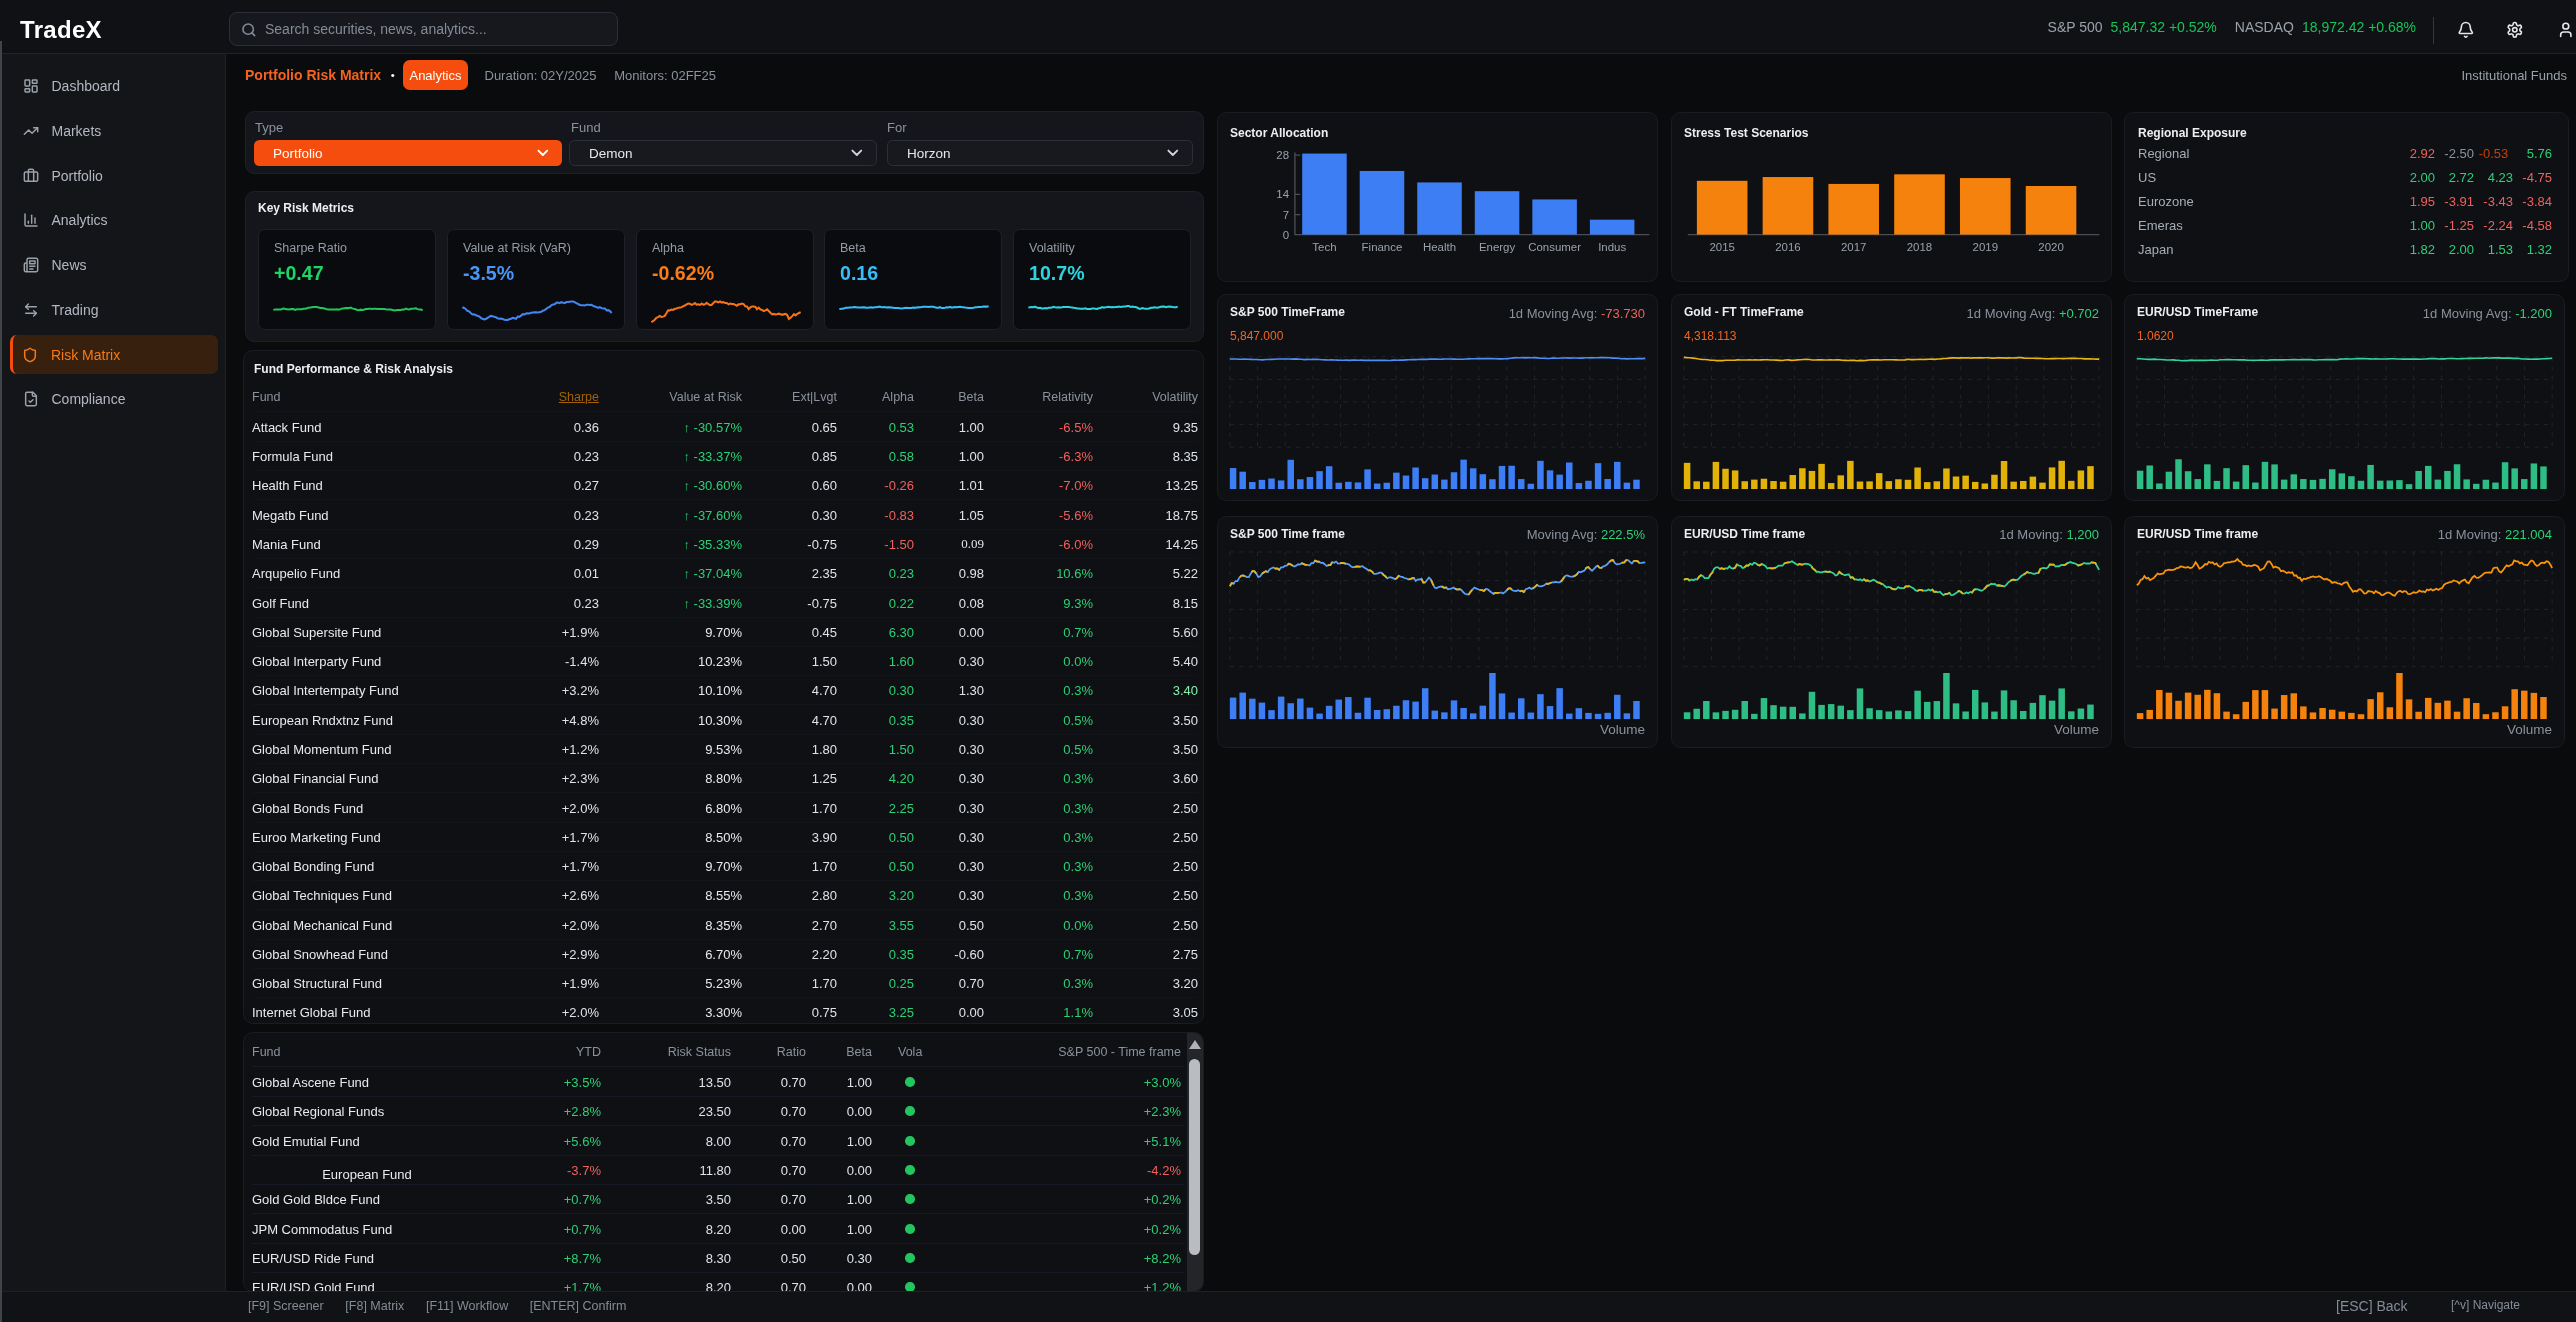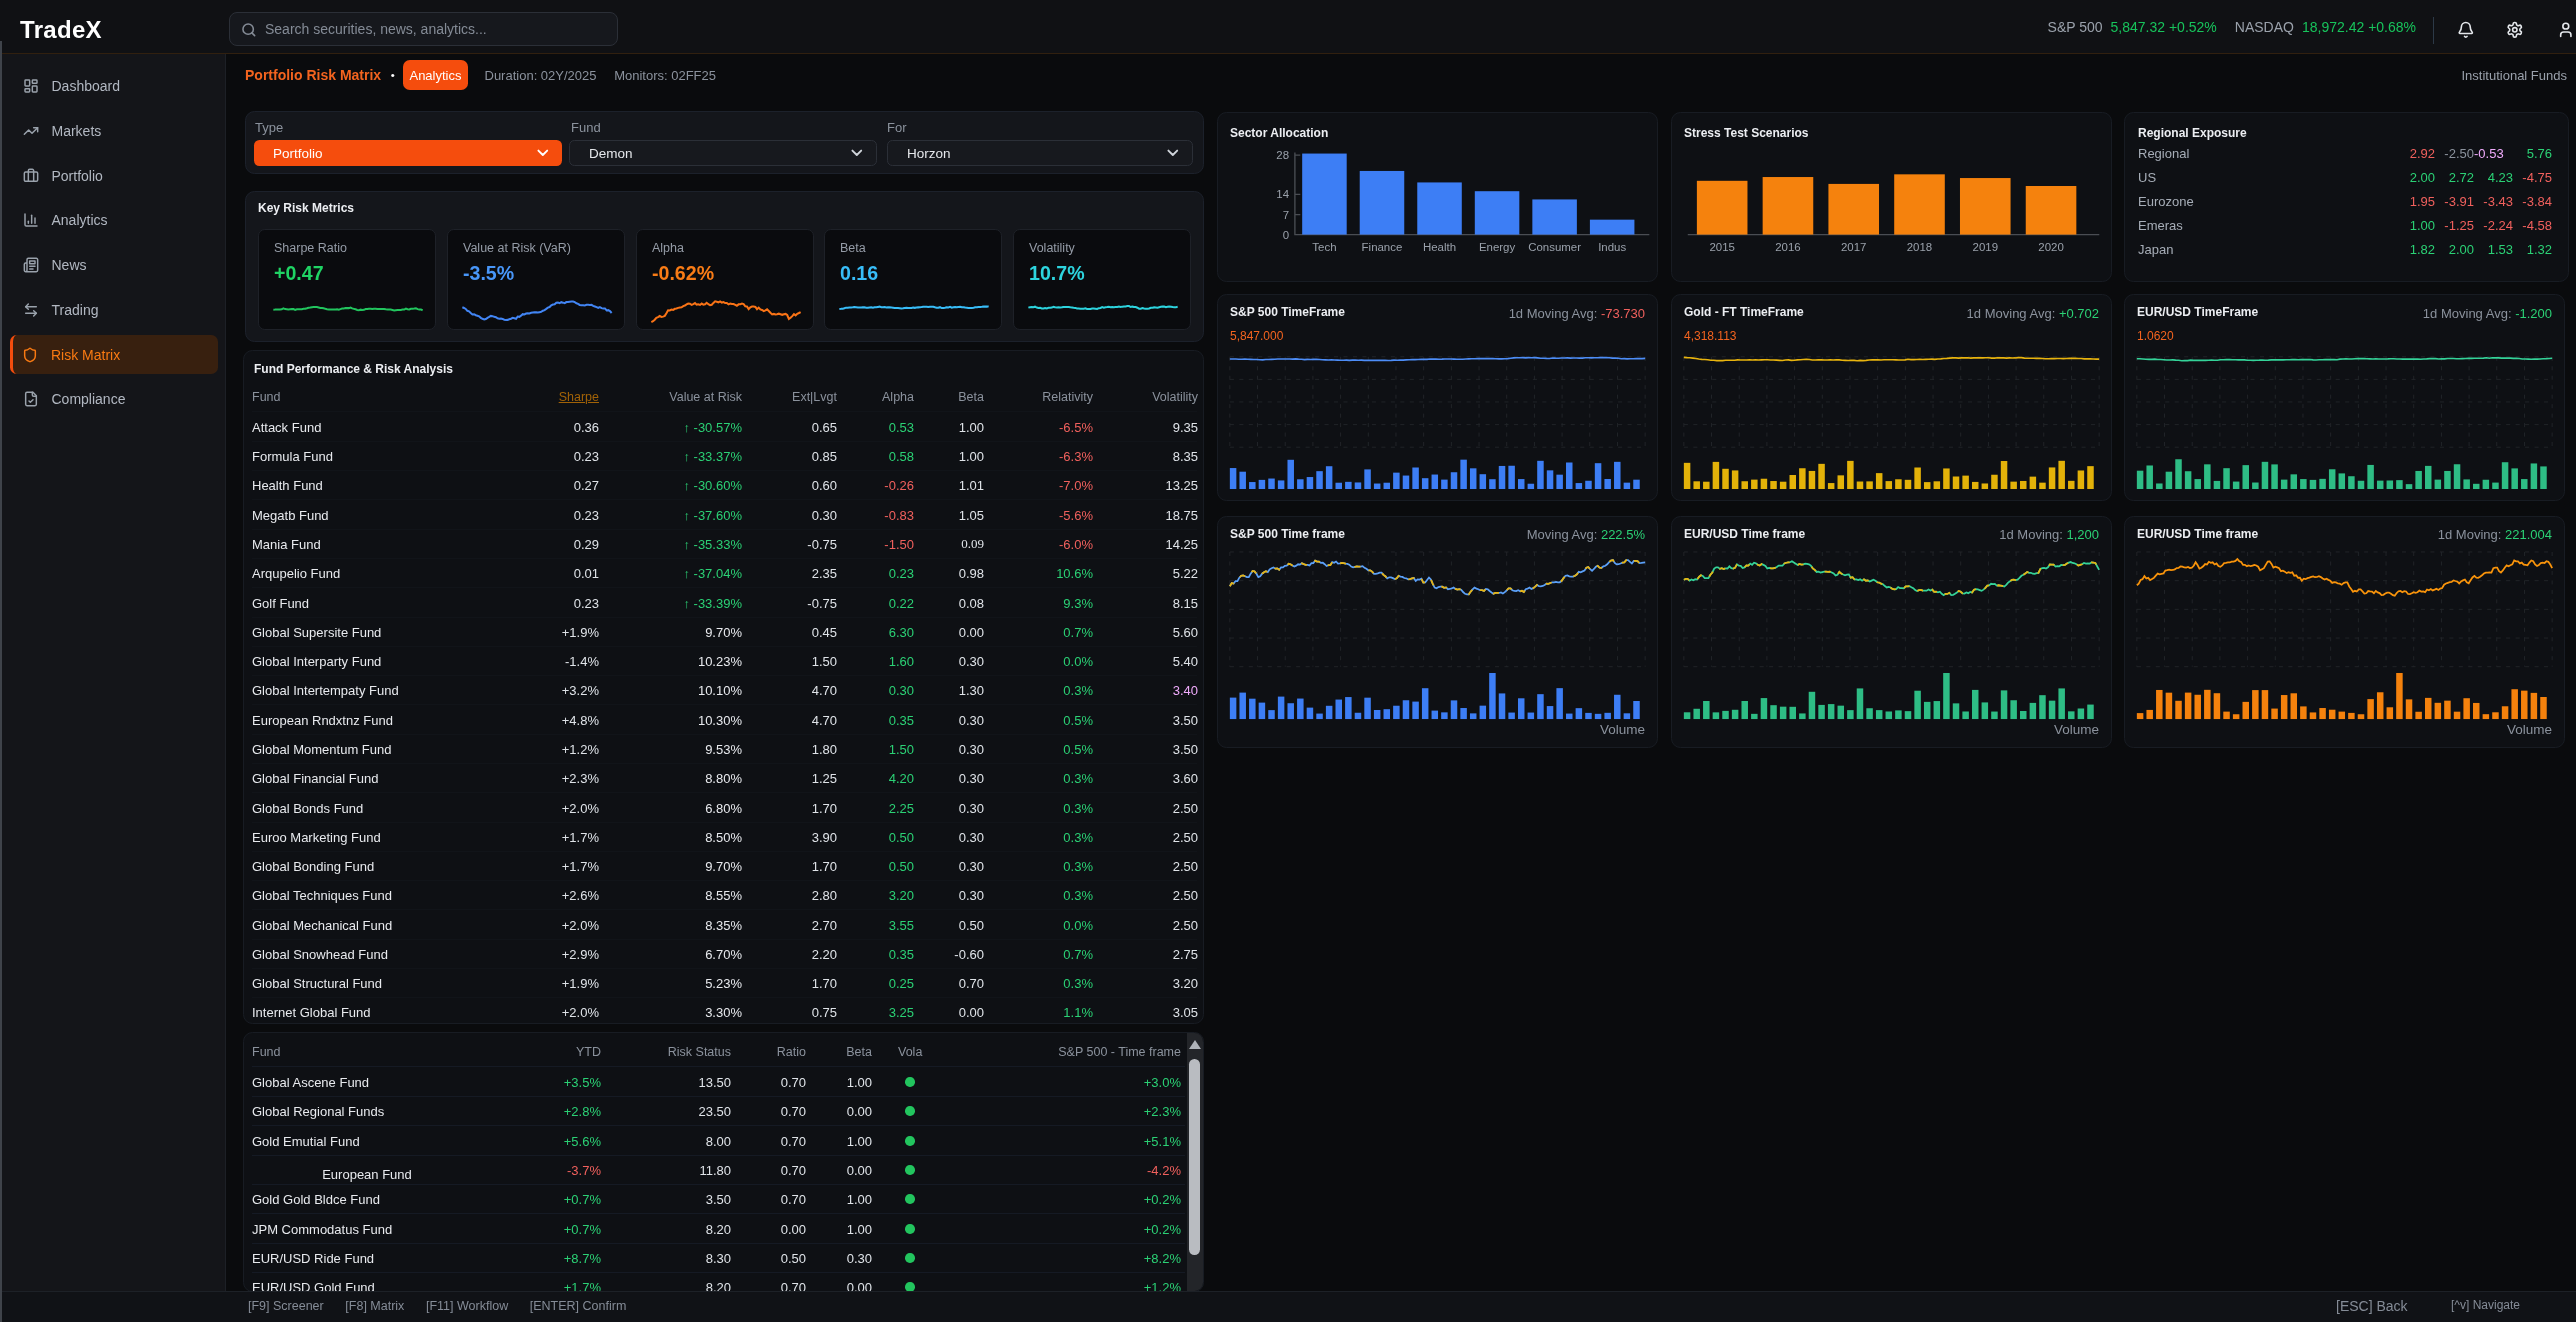--- a/index.html
+++ b/index.html
@@ -288,21 +288,21 @@
       <span class="c cell" style="width:105px;text-align:right;color:#dfe3e8;">5.40</span>
     </div>
 <div class="row" style="position:absolute;left:8px;top:325px;width:945px">
       <span class="c cell" style="width:230px;text-align:left;color:#e8eaee;">Global Intertempaty Fund</span>
       <span class="c cell" style="width:117px;text-align:right;color:#dfe3e8;">+3.2%</span>
       <span class="c cell" style="width:143px;text-align:right;">10.10%</span>
       <span class="c cell" style="width:95px;text-align:right;color:#dfe3e8;">4.70</span>
       <span class="c cell" style="width:77px;text-align:right;color:#2bd175;">0.30</span>
       <span class="c cell" style="width:70px;text-align:right;color:#dfe3e8;">1.30</span>
       <span class="c cell" style="width:109px;text-align:right;color:#2bd175;">0.3%</span>
-      <span class="c cell" style="width:105px;text-align:right;color:#f0abfc;">3.40</span>
+      <span class="c cell" style="width:105px;text-align:right;color:#86efac;">3.40</span>
     </div>
 <div class="row" style="position:absolute;left:8px;top:355px;width:945px">
       <span class="c cell" style="width:230px;text-align:left;color:#e8eaee;">European Rndxtnz Fund</span>
       <span class="c cell" style="width:117px;text-align:right;color:#dfe3e8;">+4.8%</span>
       <span class="c cell" style="width:143px;text-align:right;">10.30%</span>
       <span class="c cell" style="width:95px;text-align:right;color:#dfe3e8;">4.70</span>
       <span class="c cell" style="width:77px;text-align:right;color:#2bd175;">0.35</span>
       <span class="c cell" style="width:70px;text-align:right;color:#dfe3e8;">0.30</span>
       <span class="c cell" style="width:109px;text-align:right;color:#2bd175;">0.5%</span>
       <span class="c cell" style="width:105px;text-align:right;color:#dfe3e8;">3.50</span>
@@ -546,21 +546,21 @@
     <rect x="525.0" y="109.7" width="75" height="72.0" fill="#f5820d"></rect>
     <text x="562.5" y="206" font-size="17" fill="#9aa1ab" text-anchor="middle" font-family="Liberation Sans">2020</text>
   </svg>
 <div class="dcard" style="left:2124px;top:112px;width:445px;height:170px"></div>
 <div class="abs ctitle" style="left:2138px;top:126px">Regional Exposure</div>
 <div class="abs" style="left:2138px;top:146px;width:414px;display:flex;align-items:center;font-size:13px">
     <span style="color:#a6adb7">Regional</span>
     <span style="flex:1"></span>
     <span style="width:39px;text-align:right;color:#f0605d">2.92</span>
     <span style="width:39px;text-align:right;color:#8b929d">-2.50</span>
-    <span style="width:39px;text-align:left;color:#f0abfc">-0.53</span>
+    <span style="width:39px;text-align:center;color:#c2410c">-0.53</span>
     <span style="width:39px;text-align:right;color:#2bd175">5.76</span>
   </div>
 <div class="abs" style="left:2138px;top:170px;width:414px;display:flex;align-items:center;font-size:13px">
     <span style="color:#a6adb7">US</span>
     <span style="flex:1"></span>
     <span style="width:39px;text-align:right;color:#2bd175">2.00</span>
     <span style="width:39px;text-align:right;color:#2bd175">2.72</span>
     <span style="width:39px;text-align:right;color:#2bd175">4.23</span>
     <span style="width:39px;text-align:right;color:#f0605d">-4.75</span>
   </div>

